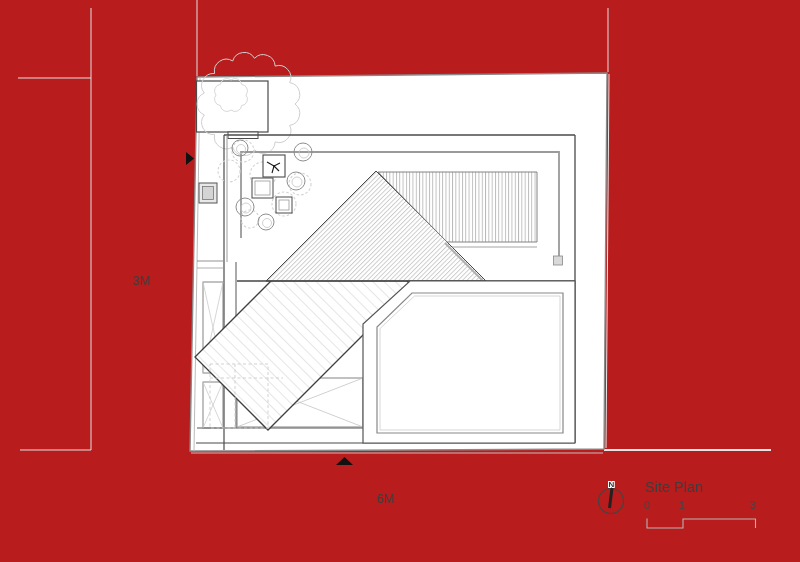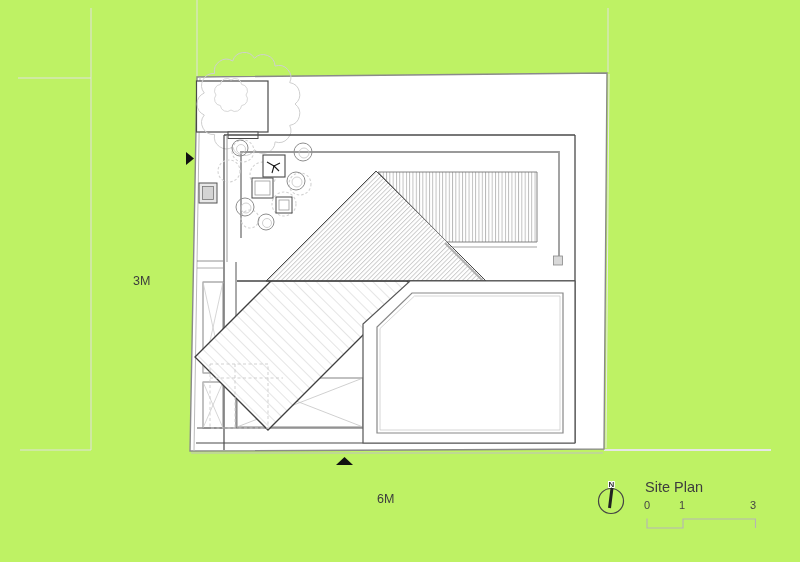--- a/index.html
+++ b/index.html
@@ -1,17 +1,17 @@
 <!DOCTYPE html>
 <html><head>
 <meta charset="utf-8">
 <style>
   html,body{margin:0;padding:0;background:#fff;}
   .stage{
-    position:relative;width:800px;height:562px;background:#bef264;overflow:hidden;
+    position:relative;width:800px;height:562px;background:#b91c1c;overflow:hidden;
     font-family:"Liberation Sans", sans-serif;
   }
   svg{display:block;}
   text{font-family:"Liberation Sans", sans-serif;}
 </style>
 </head>
 <body>
 
 <div class="stage">
 <svg width="800" height="562" viewBox="0 0 800 562">

